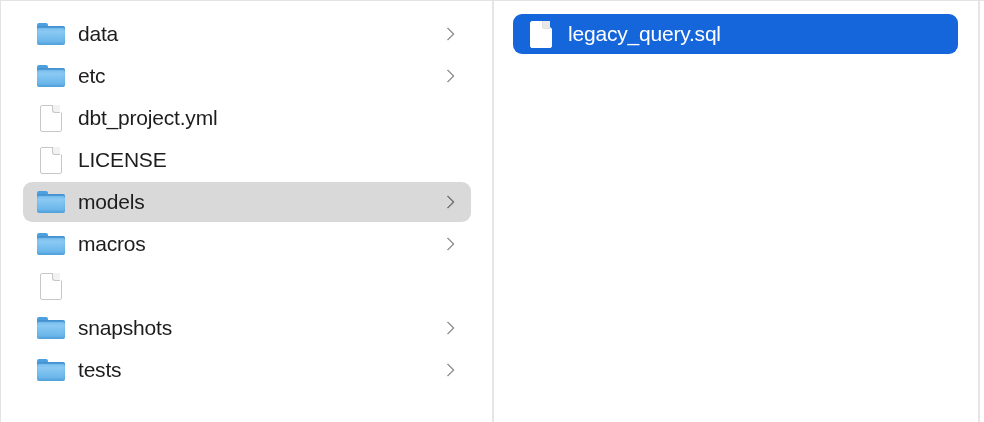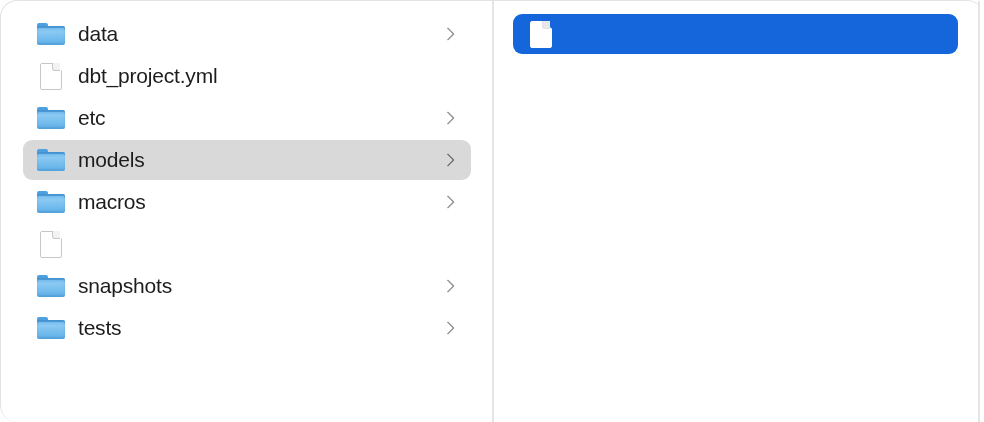--- a/index.html
+++ b/index.html
@@ -1,21 +1,21 @@
 <!DOCTYPE html>
 <html><head>
 <meta charset="utf-8">
 <style>
   * { margin:0; padding:0; box-sizing:border-box; }
   html,body { width:984px; height:422px; background:#fff; overflow:hidden;
     font-family:"Liberation Sans","DejaVu Sans",sans-serif; }
   .window {
     width:984px; height:422px;
     border-top:1px solid #e3e3e3; border-left:1px solid #e3e3e3;
-    display:flex; background:#fff;border-radius:17px;
+    display:flex; background:#fff;
   }
   .col { padding-top:11px; height:100%; }
   .col-left  { width:491px; }
   .divider   { width:2px; background:#e5e5e5; height:100%; flex:none; }
   .col-right { width:484px; }
   .col-stub  { flex:1; background:#fff; }
 
   .row {
     height:40px; margin:2px 21px 2px 22px;
     display:flex; align-items:center;
@@ -78,30 +78,34 @@
 
   <div class="col col-left">
 
     <div class="row">
       <span class="icon-wrap folder"></span>
       <span class="label">data</span>
       <span class="chev"></span>
     </div>
 
     <div class="row">
+      <span class="icon-wrap folder"></span>
+      <span class="label">etc</span>
+      <span class="chev"></span>
+    </div>
+
+    <div class="row">
       <span class="icon-wrap file"></span>
       <span class="label">dbt_project.yml</span>
     </div>
 
     <div class="row">
-      <span class="icon-wrap folder"></span>
-      <span class="label">etc</span>
-      <span class="chev"></span>
+      <span class="icon-wrap file"></span>
+      <span class="label">LICENSE</span>
     </div>
-
 
     <div class="row sel-gray">
       <span class="icon-wrap folder"></span>
       <span class="label">models</span>
       <span class="chev"></span>
     </div>
 
     <div class="row">
       <span class="icon-wrap folder"></span>
       <span class="label">macros</span>
@@ -125,20 +129,21 @@
     </div>
 
   </div>
 
   <div class="divider"></div>
 
   <div class="col col-right">
 
     <div class="row sel-blue">
       <span class="icon-wrap file"></span>
+      <span class="label">legacy_query.sql</span>
     </div>
 
 
 
   </div>
 
   <div class="divider"></div>
   <div class="col-stub"></div>
 
 </div>

